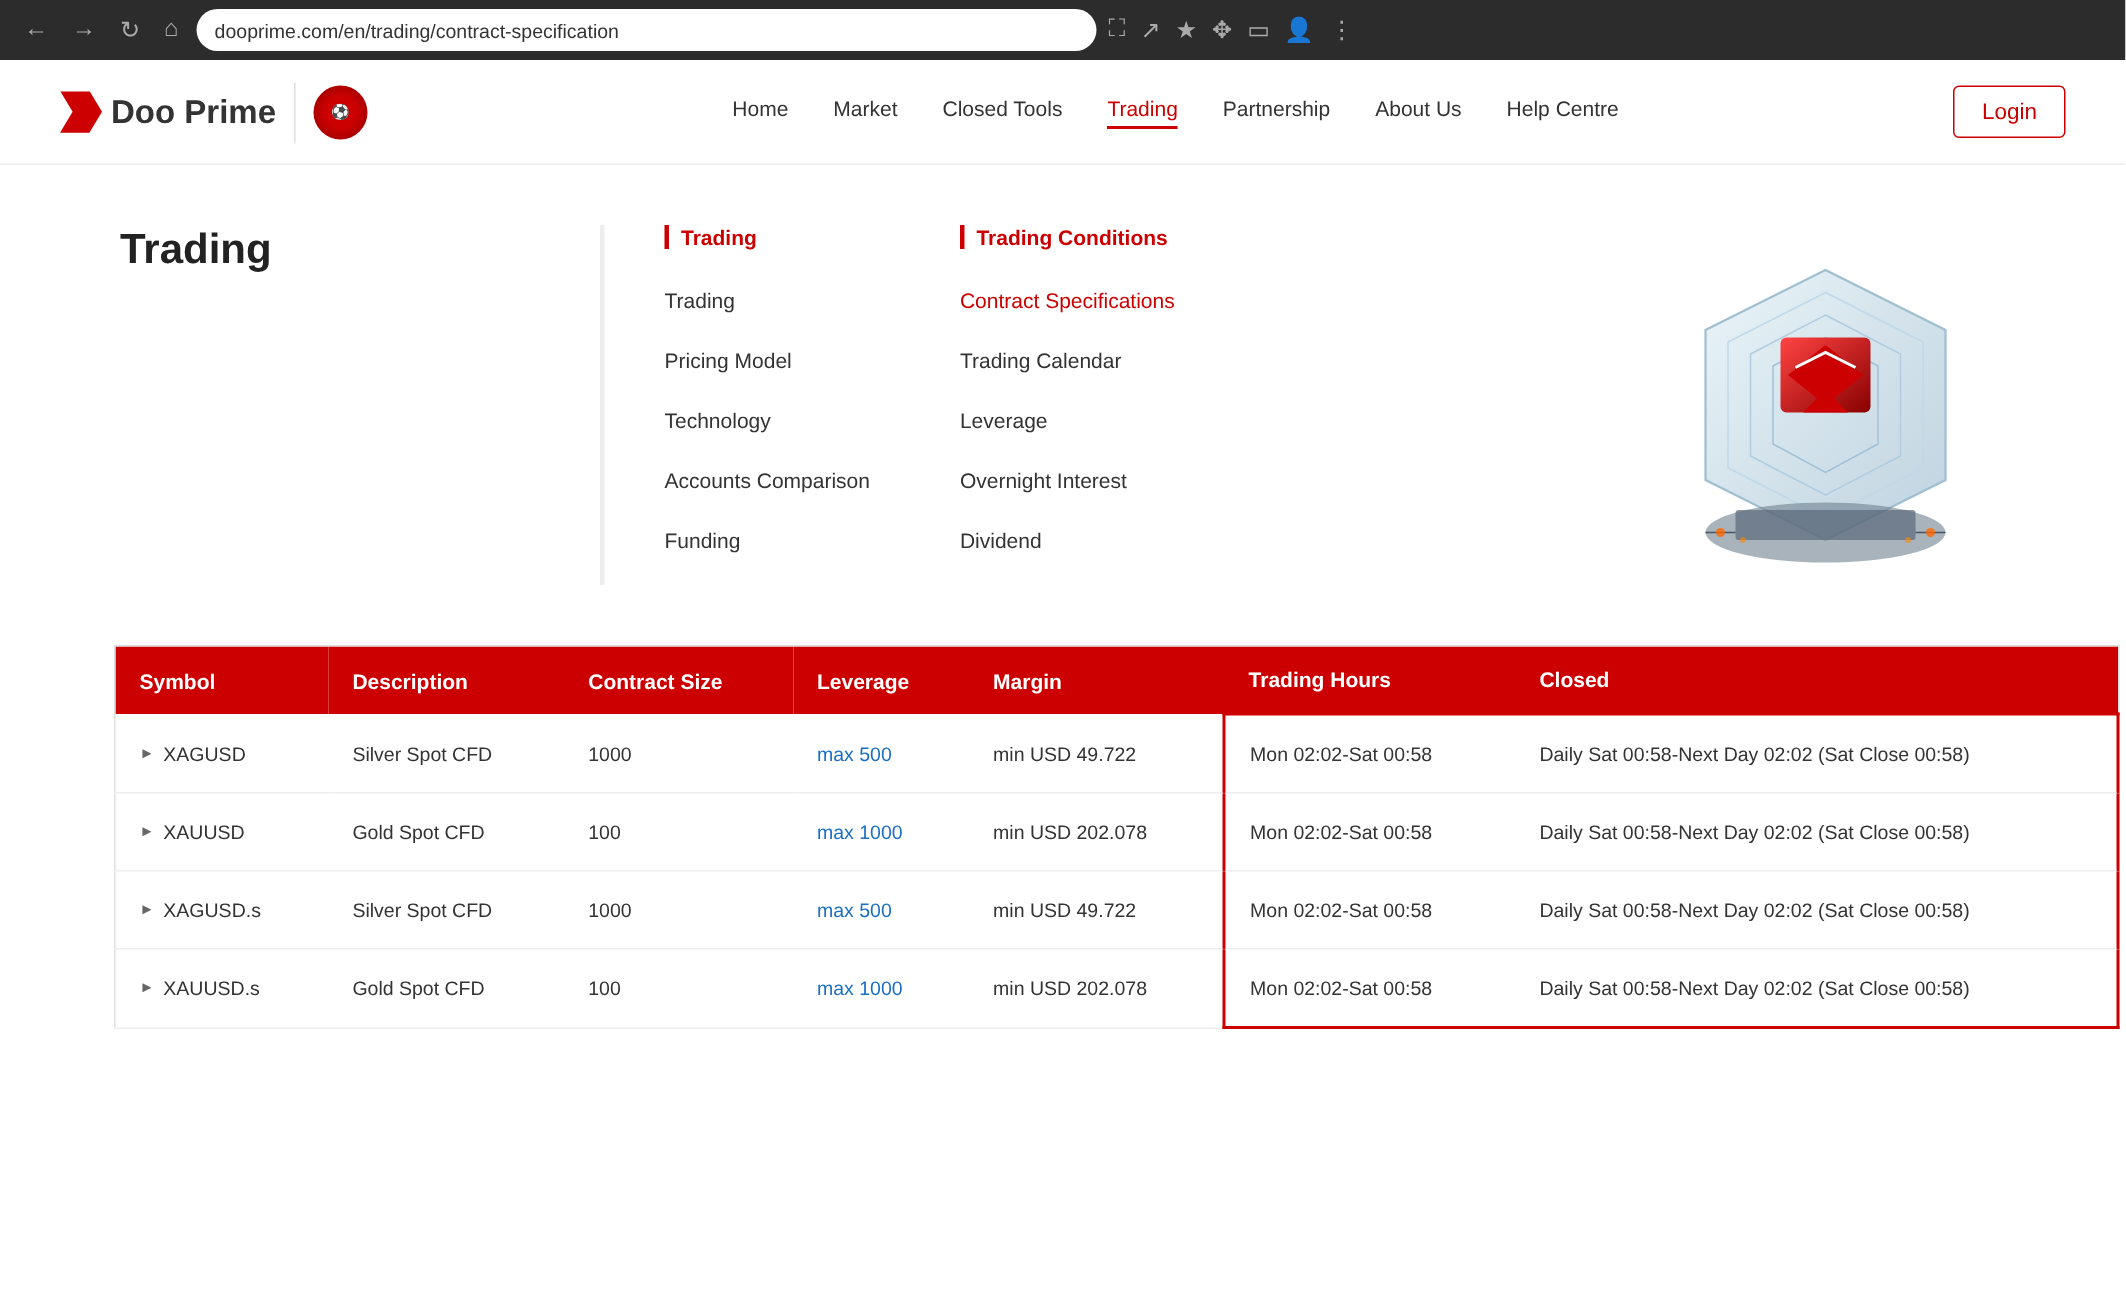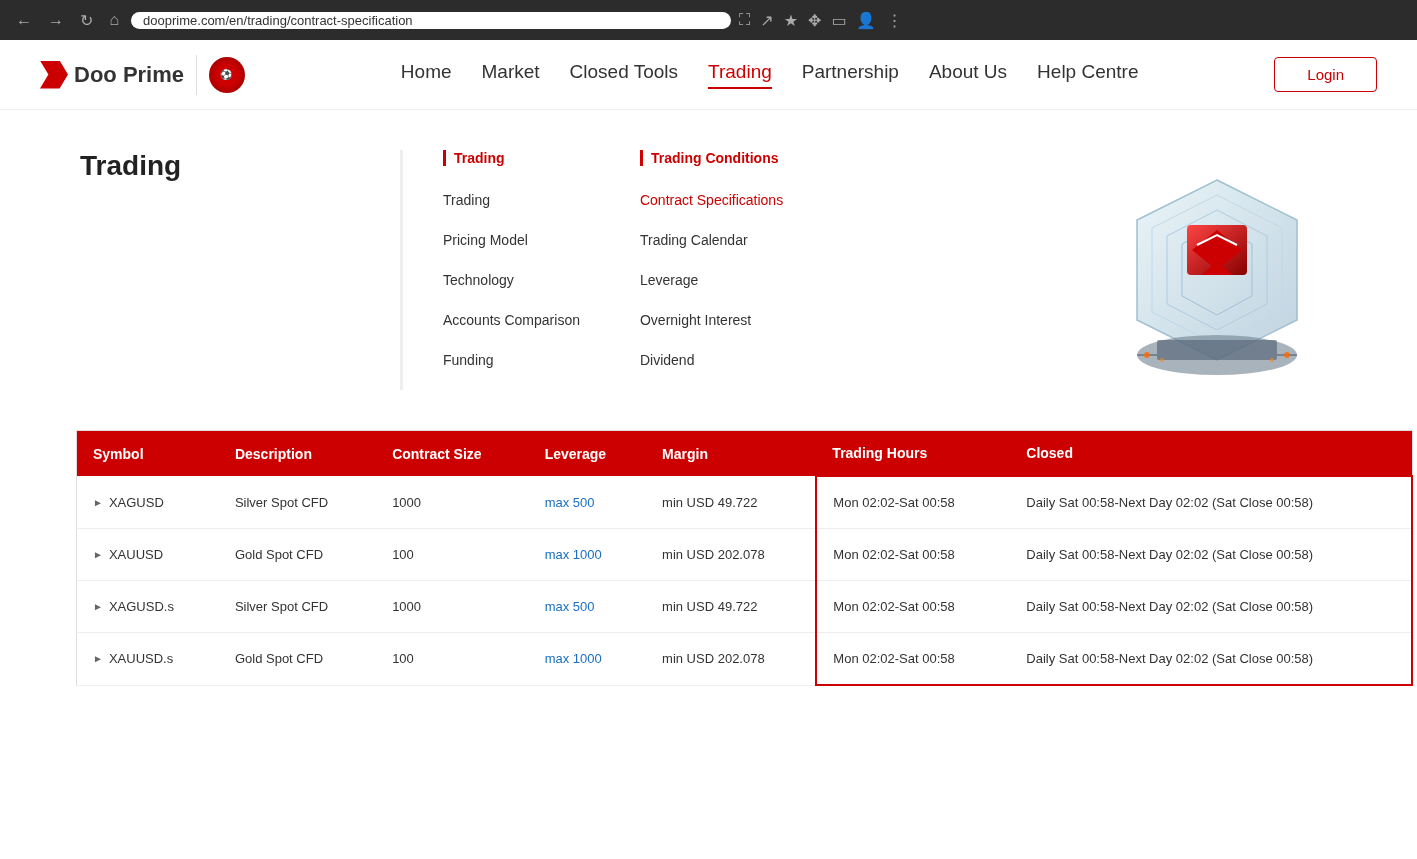--- a/index.html
+++ b/index.html
@@ -19,21 +19,21 @@
       font-size: 16px;
       cursor: pointer;
       background: none;
       border: none;
       padding: 4px;
     }
     .browser-address-bar {
       flex: 1;
       background: #fff;
       border-radius: 16px;
-      height: 17px;
+      height: 28px;
       display: flex;
       align-items: center;
       padding: 0 12px;
       font-size: 13px;
       color: #333;
       max-width: 600px;
     }
     .browser-icons {
       display: flex;
       gap: 10px;
@@ -86,35 +86,35 @@
       color: #ffd700;
       font-weight: bold;
     }
     .nav-links {
       display: flex;
       gap: 30px;
       flex: 1;
       justify-content: center;
     }
     .nav-link {
-      font-size: 19px;
+      font-size: 14px;
       color: #333;
       text-decoration: none;
       cursor: pointer;
       padding-bottom: 4px;
       text-align: center;
     }
     .nav-link.active {
       color: #c00;
       border-bottom: 2px solid #c00;
     }
     .login-btn {
       border: 1px solid #c00;
       color: #c00;
-      padding: 8px 32px;
+      padding: 8px 18px;
       border-radius: 4px;
       background: none;
       font-size: 15px;
       cursor: pointer;
     }
 
     
     .hero-section {
       display: flex;
       padding: 40px 80px;

